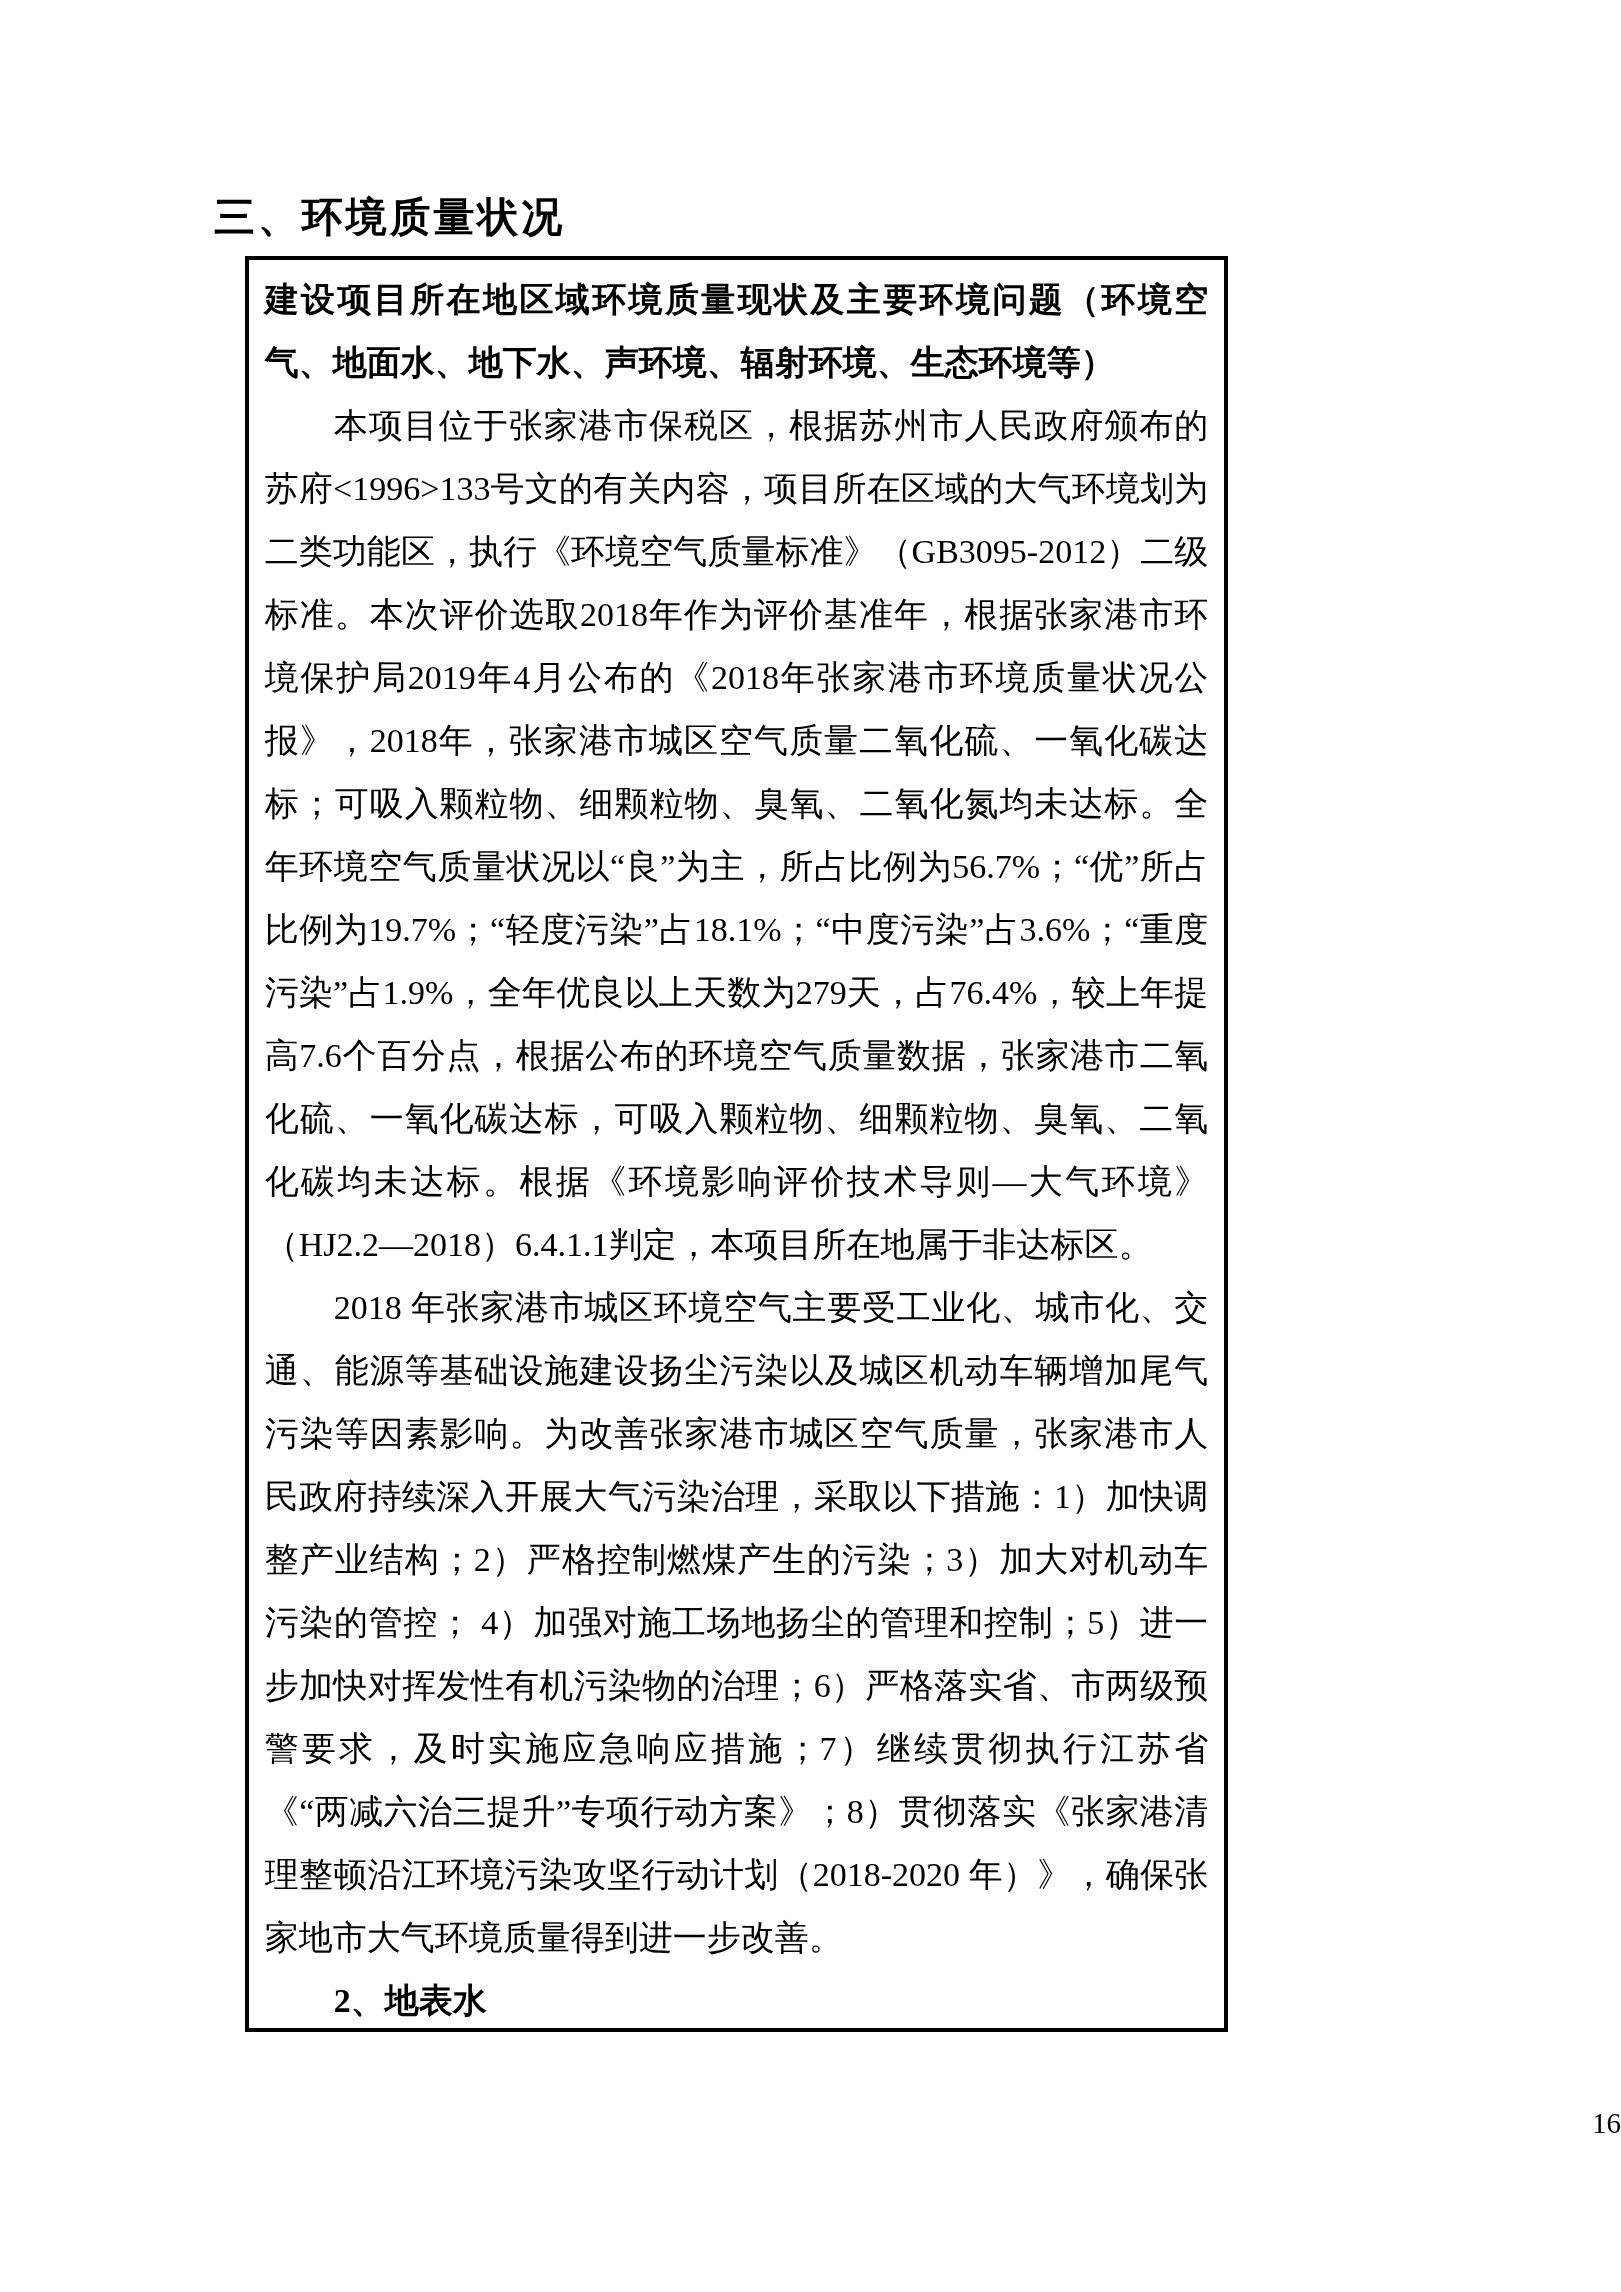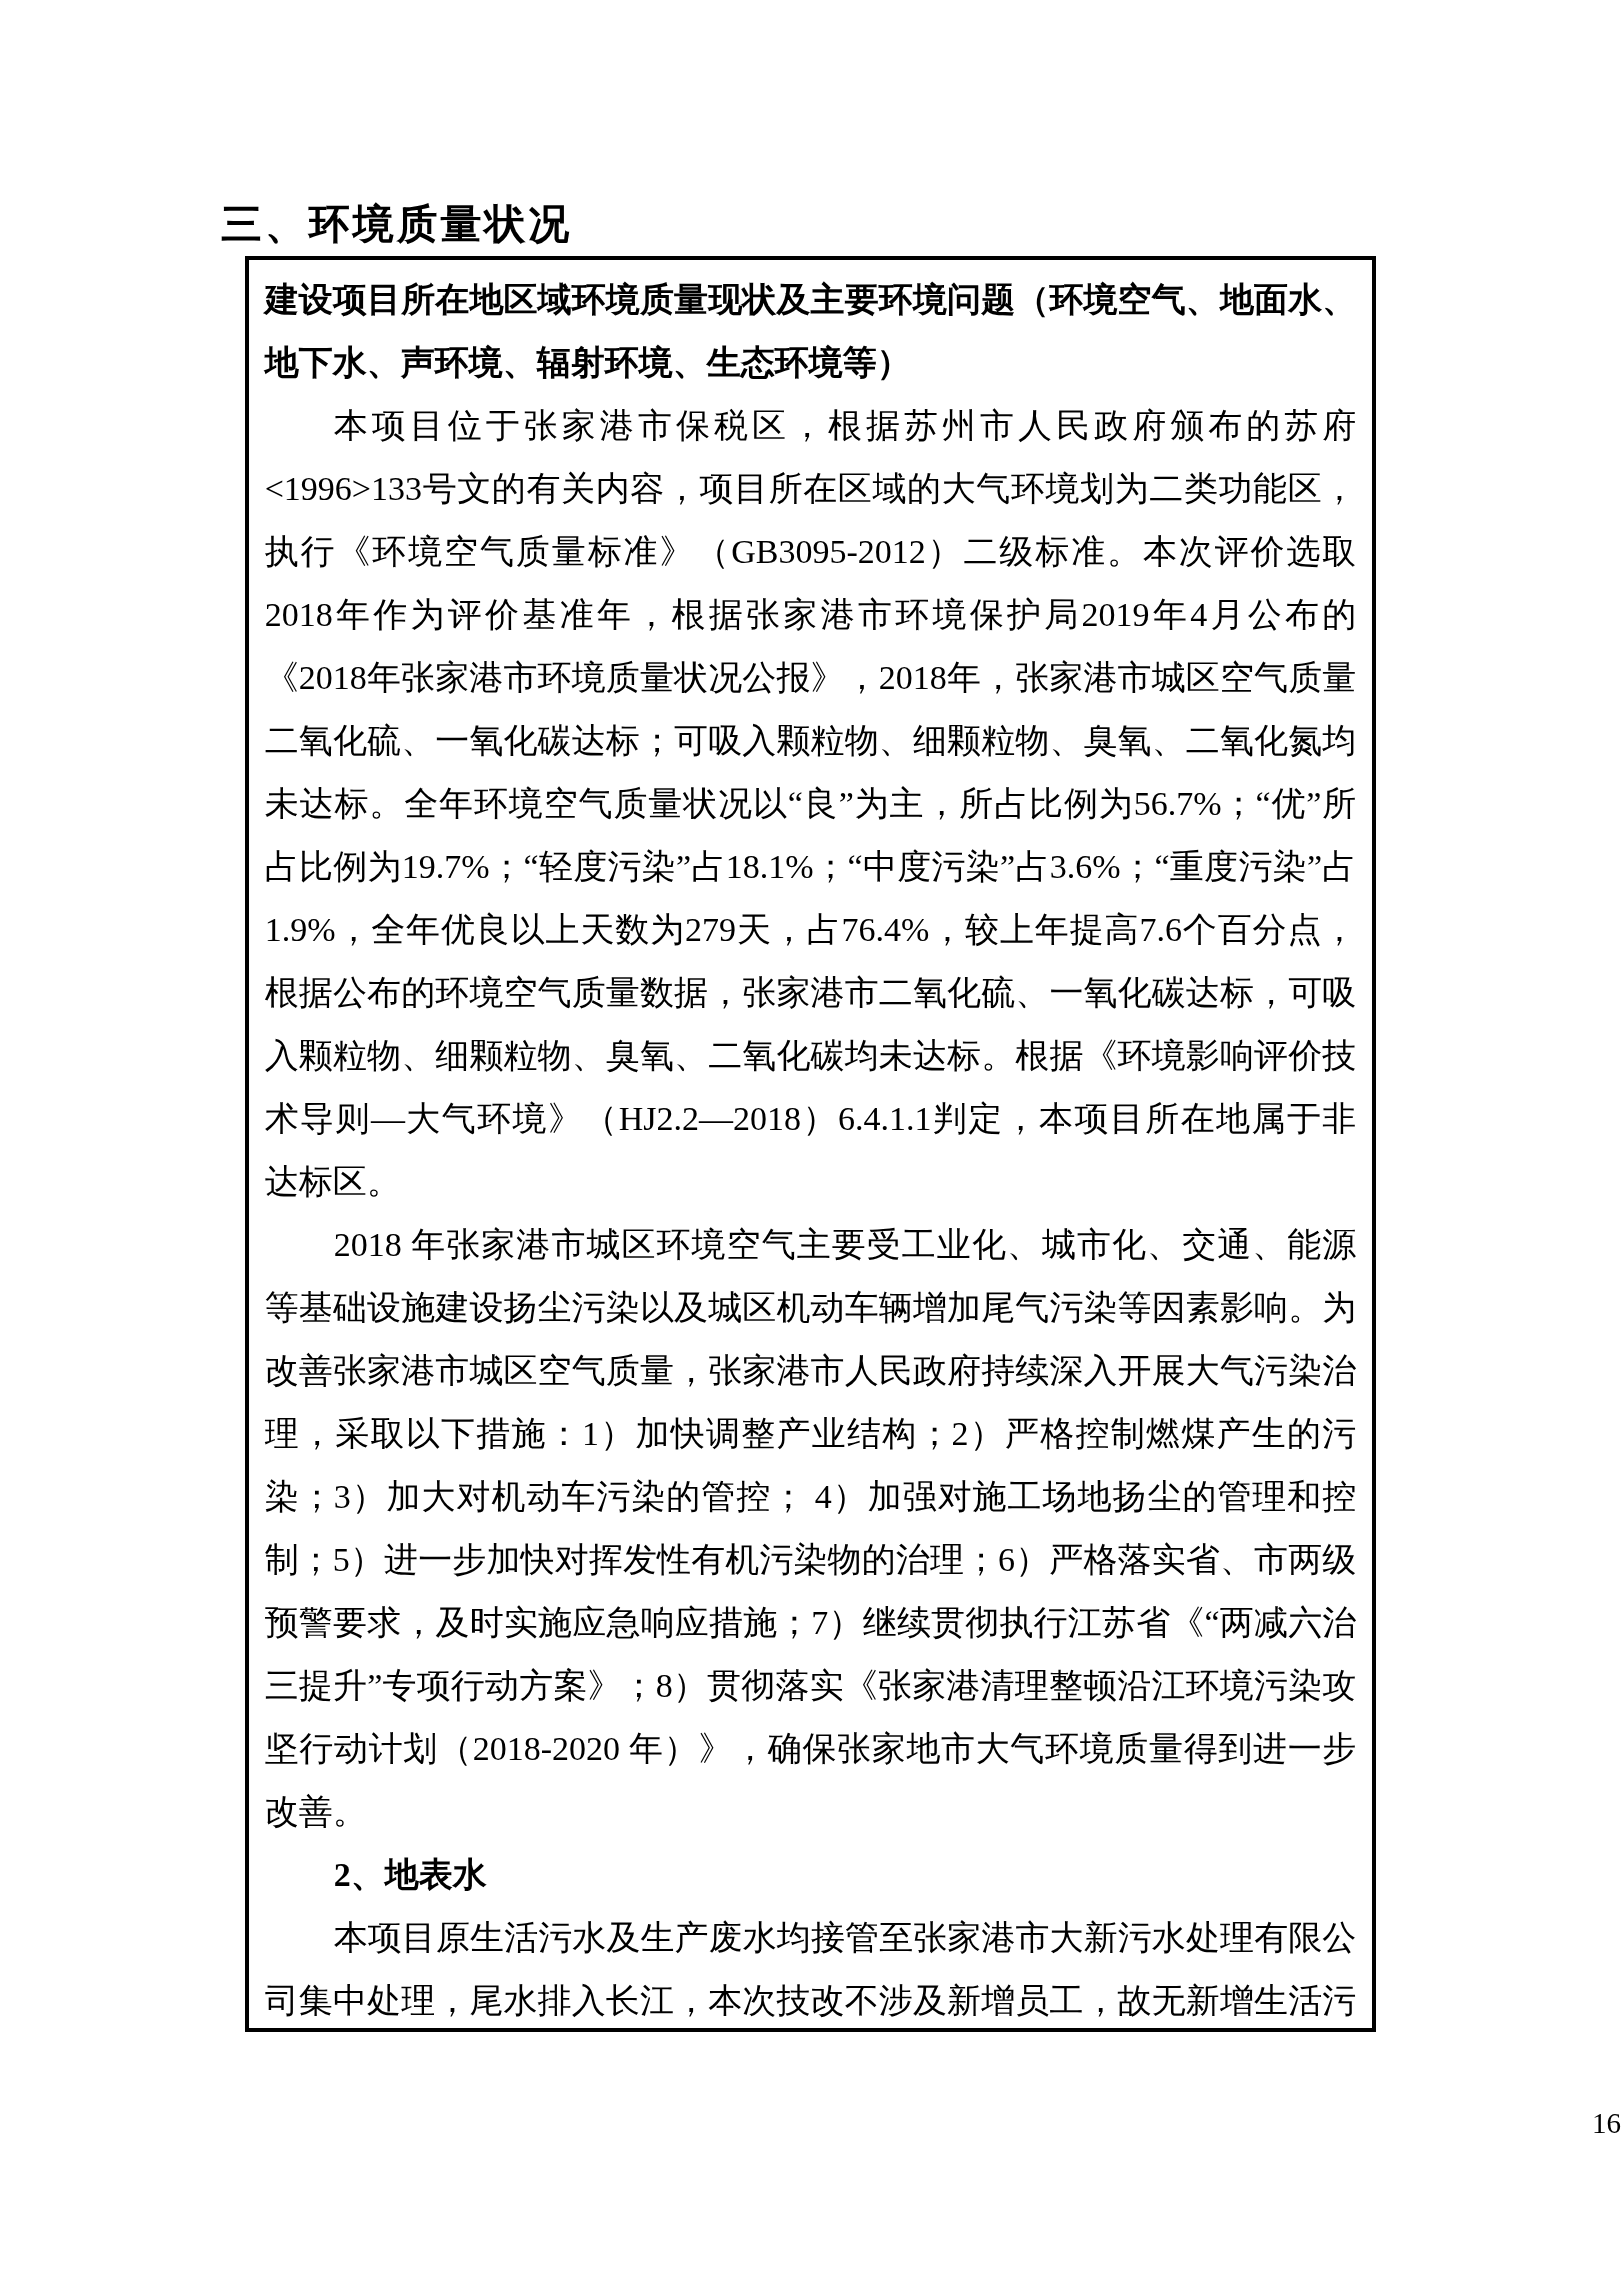--- a/index.html
+++ b/index.html
@@ -11,32 +11,32 @@
     height: 2293px;
     position: relative;
     background: #ffffff;
     color: #000000;
     font-family: "Liberation Serif", "DejaVu Serif", serif;
   }
   .section-title {
     position: absolute;
     left: 214px;
     top: 190px;
-    margin: 7px;
+    margin: 0;
     font-family: "Liberation Sans", "DejaVu Sans", sans-serif;
     font-size: 41px;
     font-weight: 700;
     letter-spacing: 2.9px;
     color: #000000;
   }
   .content-box {
     position: absolute;
     left: 245px;
     top: 256px;
-    width: 1131px;
+    width: 983px;
     height: 1776px;
     box-sizing: border-box;
     border: 4.9px solid #000000;
     padding: 7.8px 15.7px 0 15.7px;
     overflow: hidden;
     font-size: 34px;
     line-height: 63px;
     text-align: justify;
     text-justify: inter-ideograph;
   }

